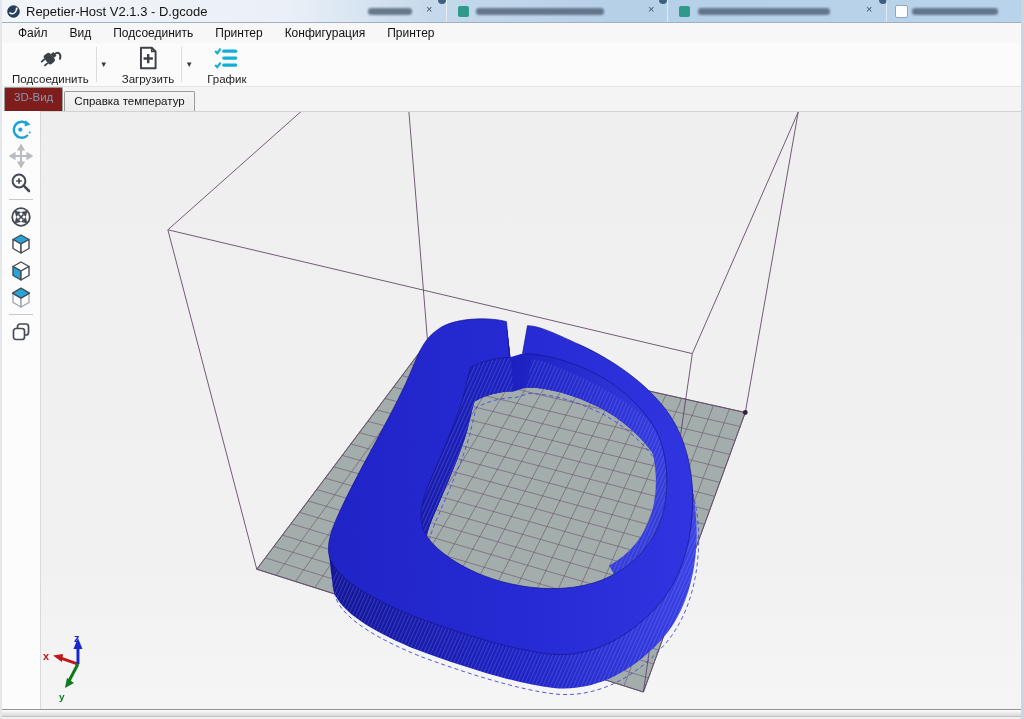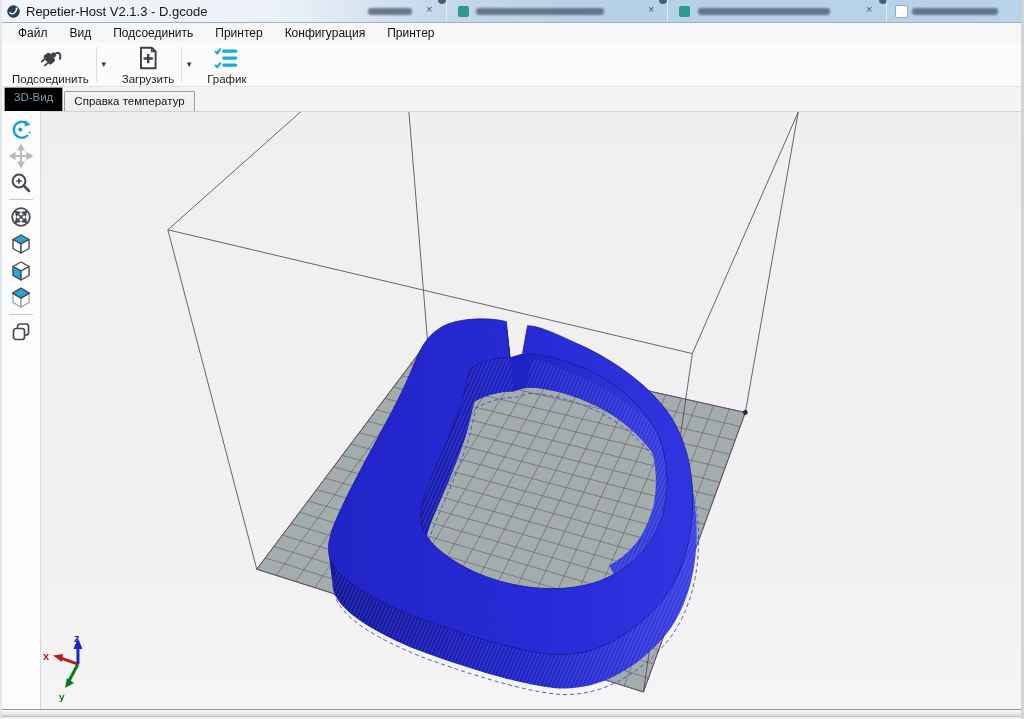--- a/index.html
+++ b/index.html
@@ -27,21 +27,21 @@
   .tbtn{display:flex;flex-direction:column;align-items:center;justify-content:flex-start;padding:2px 6px 1px 6px;}
   .tbtn .tico{height:26px;display:flex;align-items:center;justify-content:center;}
   .tbtn .tlab{font-size:11.5px;color:#1c1c1c;margin-top:2px;white-space:nowrap;}
   .tsep{width:1px;background:#dcdcdc;margin:4px 1px;}
   .tdrop{width:12px;display:flex;align-items:center;justify-content:center;font-size:8px;color:#3a3a3a;}
   .tgap{width:6px;}
   
   .tabbar{height:24px;background:#f4f4f4;display:flex;align-items:flex-end;padding-left:2px;}
   .tab{font-size:11.5px;padding:3px 9px 4px 9px;border:1px solid #9c9c9c;border-bottom:none;
        border-radius:2px 2px 0 0;margin-right:1px;}
-  .tab.active{background:#000000;color:#7f98b2;height:16px;position:relative;z-index:2;}
+  .tab.active{background:#7f1d1d;color:#7f98b2;height:16px;position:relative;z-index:2;}
   .tab.inactive{background:linear-gradient(#f5f5f5,#ececec);color:#141414;margin-bottom:0px;}
   
   .main{display:flex;height:598px;}
   .sidebar{width:38px;background:#fcfcfc;border-right:1px solid #dadada;display:flex;flex-direction:column;align-items:center;padding-top:4px;}
   .side-btn{width:32px;height:27px;display:flex;align-items:center;justify-content:center;}
   .side-sep{width:24px;height:1px;background:#c9c9c9;margin:3px 0;}
   .viewport{flex:1;position:relative;border-top:1px solid #d2d2d2;}
   .viewport svg{display:block;width:100%;height:100%;}
   
   .splitter{height:6px;border-top:1px solid #949494;background:linear-gradient(#fdfdfd,#d9d9d9);}

